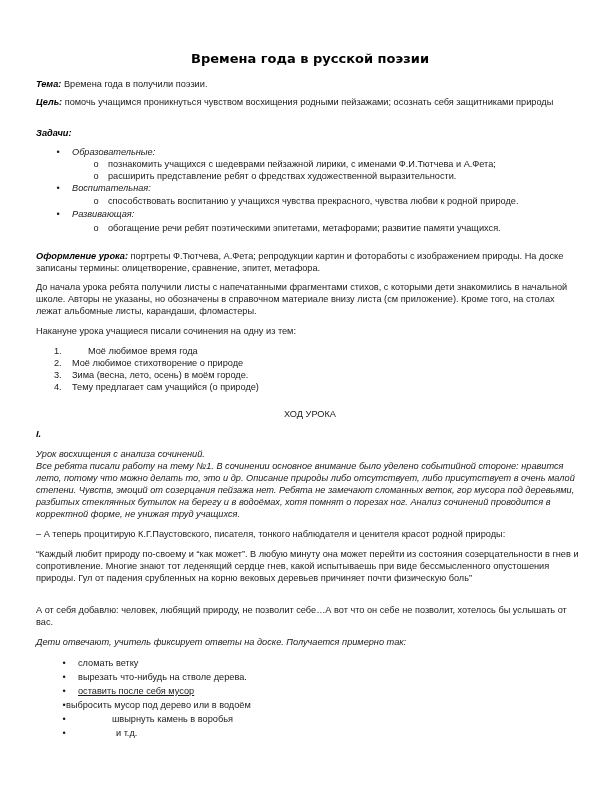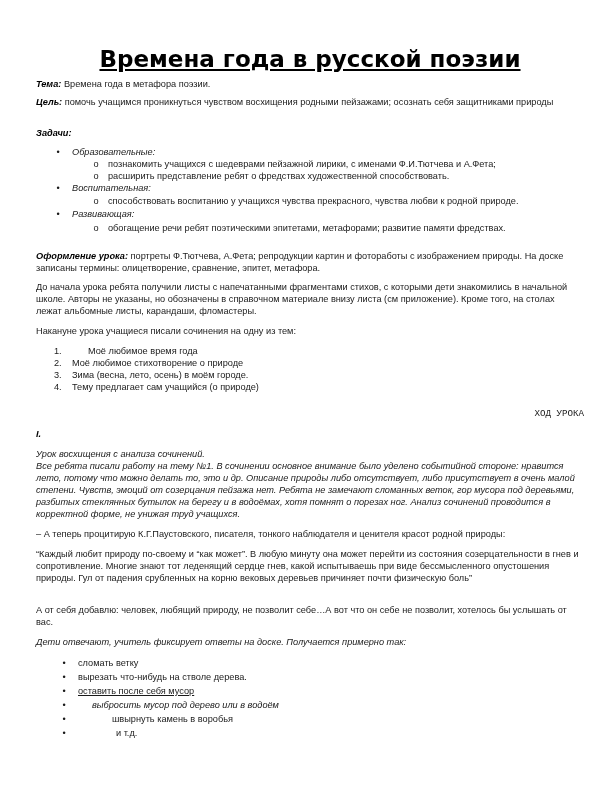--- a/index.html
+++ b/index.html
@@ -1,69 +1,69 @@
 <!DOCTYPE html>
 <html><head>
 <meta charset="utf-8">
 <style>
   html, body { margin: 0; padding: 0; background: #ffffff; }
   body { width: 612px; height: 792px; position: relative; overflow: hidden;
          font-family: "Liberation Sans", sans-serif; color: #1a1a1a; font-size: 9.2px; line-height: 12px; }
   .page { position: absolute; left: 36px; top: 0; width: 548px; }
   .title { position: absolute; left: 0; width: 548px; top: 48px; text-align: center;
-           font-family: "DejaVu Sans", sans-serif; font-weight: bold; font-size: 23px; line-height: 22px; color: #000; text-decoration: underline; }
+           font-family: "DejaVu Sans", sans-serif; font-weight: bold; font-size: 13px; line-height: 22px; color: #000; }
   .blk { position: absolute; left: 0; width: 548px; }
   b { font-weight: bold; color: #000; font-style: italic; }
   i { font-style: italic; }
   .row { position: absolute; white-space: nowrap; }
   .bul { position: absolute; width: 8px; text-align: center; }
-  .center { text-align: right; font-family: Liberation Mono, monospace; }
+  .center { text-align: center; }
 </style>
 </head>
 <body>
 
 <div class="page">
 
   <div class="title">Времена года в русской поэзии</div>
 
   <div class="blk" style="top:78px;">
     <b>Тема:</b>
-    <span>Времена года в метафора поэзии.</span>
+    <span>Времена года в получили поэзии.</span>
   </div>
 
   <div class="blk" style="top:96px; width:545px;">
     <b>Цель:</b>
     <span>помочь учащимся проникнуться чувством восхищения родными пейзажами; осознать себя защитниками природы</span>
   </div>
 
   <div class="blk" style="top:127px;">
     <b>Задачи:</b>
   </div>
 
   <div>
     <span class="bul" style="left:18px; top:146px;">•</span>
     <i class="row" style="left:36px; top:146px;">Образовательные:</i>
 
     <span class="bul" style="left:56px; top:158px;">o</span>
     <span class="row" style="left:72px; top:158px;">познакомить учащихся с шедеврами пейзажной лирики, с именами Ф.И.Тютчева и А.Фета;</span>
 
     <span class="bul" style="left:56px; top:170px;">o</span>
-    <span class="row" style="left:72px; top:170px;">расширить представление ребят о фредствах художественной способствовать.</span>
+    <span class="row" style="left:72px; top:170px;">расширить представление ребят о фредствах художественной выразительности.</span>
 
     <span class="bul" style="left:18px; top:182px;">•</span>
     <i class="row" style="left:36px; top:182px;">Воспитательная:</i>
 
     <span class="bul" style="left:56px; top:195px;">o</span>
     <span class="row" style="left:72px; top:195px;">способствовать воспитанию у учащихся чувства прекрасного, чувства любви к родной природе.</span>
 
     <span class="bul" style="left:18px; top:208px;">•</span>
     <i class="row" style="left:36px; top:208px;">Развивающая:</i>
 
     <span class="bul" style="left:56px; top:222px;">o</span>
-    <span class="row" style="left:72px; top:222px;">обогащение речи ребят поэтическими эпитетами, метафорами; развитие памяти фредствах.</span>
+    <span class="row" style="left:72px; top:222px;">обогащение речи ребят поэтическими эпитетами, метафорами; развитие памяти учащихся.</span>
   </div>
 
   <div class="blk" style="top:250px; width:540px;">
     <b>Оформление урока:</b>
     <span>портреты Ф.Тютчева, А.Фета; репродукции картин и фотоработы с изображением природы. На доске записаны термины: олицетворение, сравнение, эпитет, метафора.</span>
   </div>
 
   <div class="blk" style="top:281px; width:546px;">До начала урока ребята получили листы с напечатанными фрагментами стихов, с которыми дети знакомились в начальной школе. Авторы не указаны, но обозначены в справочном материале внизу листа (см приложение). Кроме того, на столах лежат альбомные листы, карандаши, фломастеры.</div>
 
   <div class="blk" style="top:325px;">Накануне урока учащиеся писали сочинения на одну из тем:</div>
@@ -97,20 +97,20 @@
   <i class="blk" style="top:636px;">Дети отвечают, учитель фиксирует ответы на доске. Получается примерно так:</i>
 
   <div>
     <span class="bul" style="left:24px; top:657px;">•</span>
     <span class="row" style="left:42px; top:657px;">сломать ветку</span>
     <span class="bul" style="left:24px; top:671px;">•</span>
     <span class="row" style="left:42px; top:671px;">вырезать что-нибудь на стволе дерева.</span>
     <span class="bul" style="left:24px; top:685px;">•</span>
     <span class="row" style="left:42px; top:685px;text-decoration:underline;">оставить после себя мусор</span>
     <span class="bul" style="left:24px; top:699px;">•</span>
-    <span class="row" style="left:56px; top:699px;font-style:italic;">выбросить мусор под дерево или в водоём</span>
+    <span class="row" style="left:30px; top:699px;">выбросить мусор под дерево или в водоём</span>
     <span class="bul" style="left:24px; top:713px;">•</span>
     <span class="row" style="left:42px; top:713px;margin-left:34px;">швырнуть камень в воробья</span>
     <span class="bul" style="left:24px; top:727px;">•</span>
     <span class="row" style="left:42px; top:727px;padding-left:38px;">и т.д.</span>
   </div>
 
 </div>
 
 </body></html>

